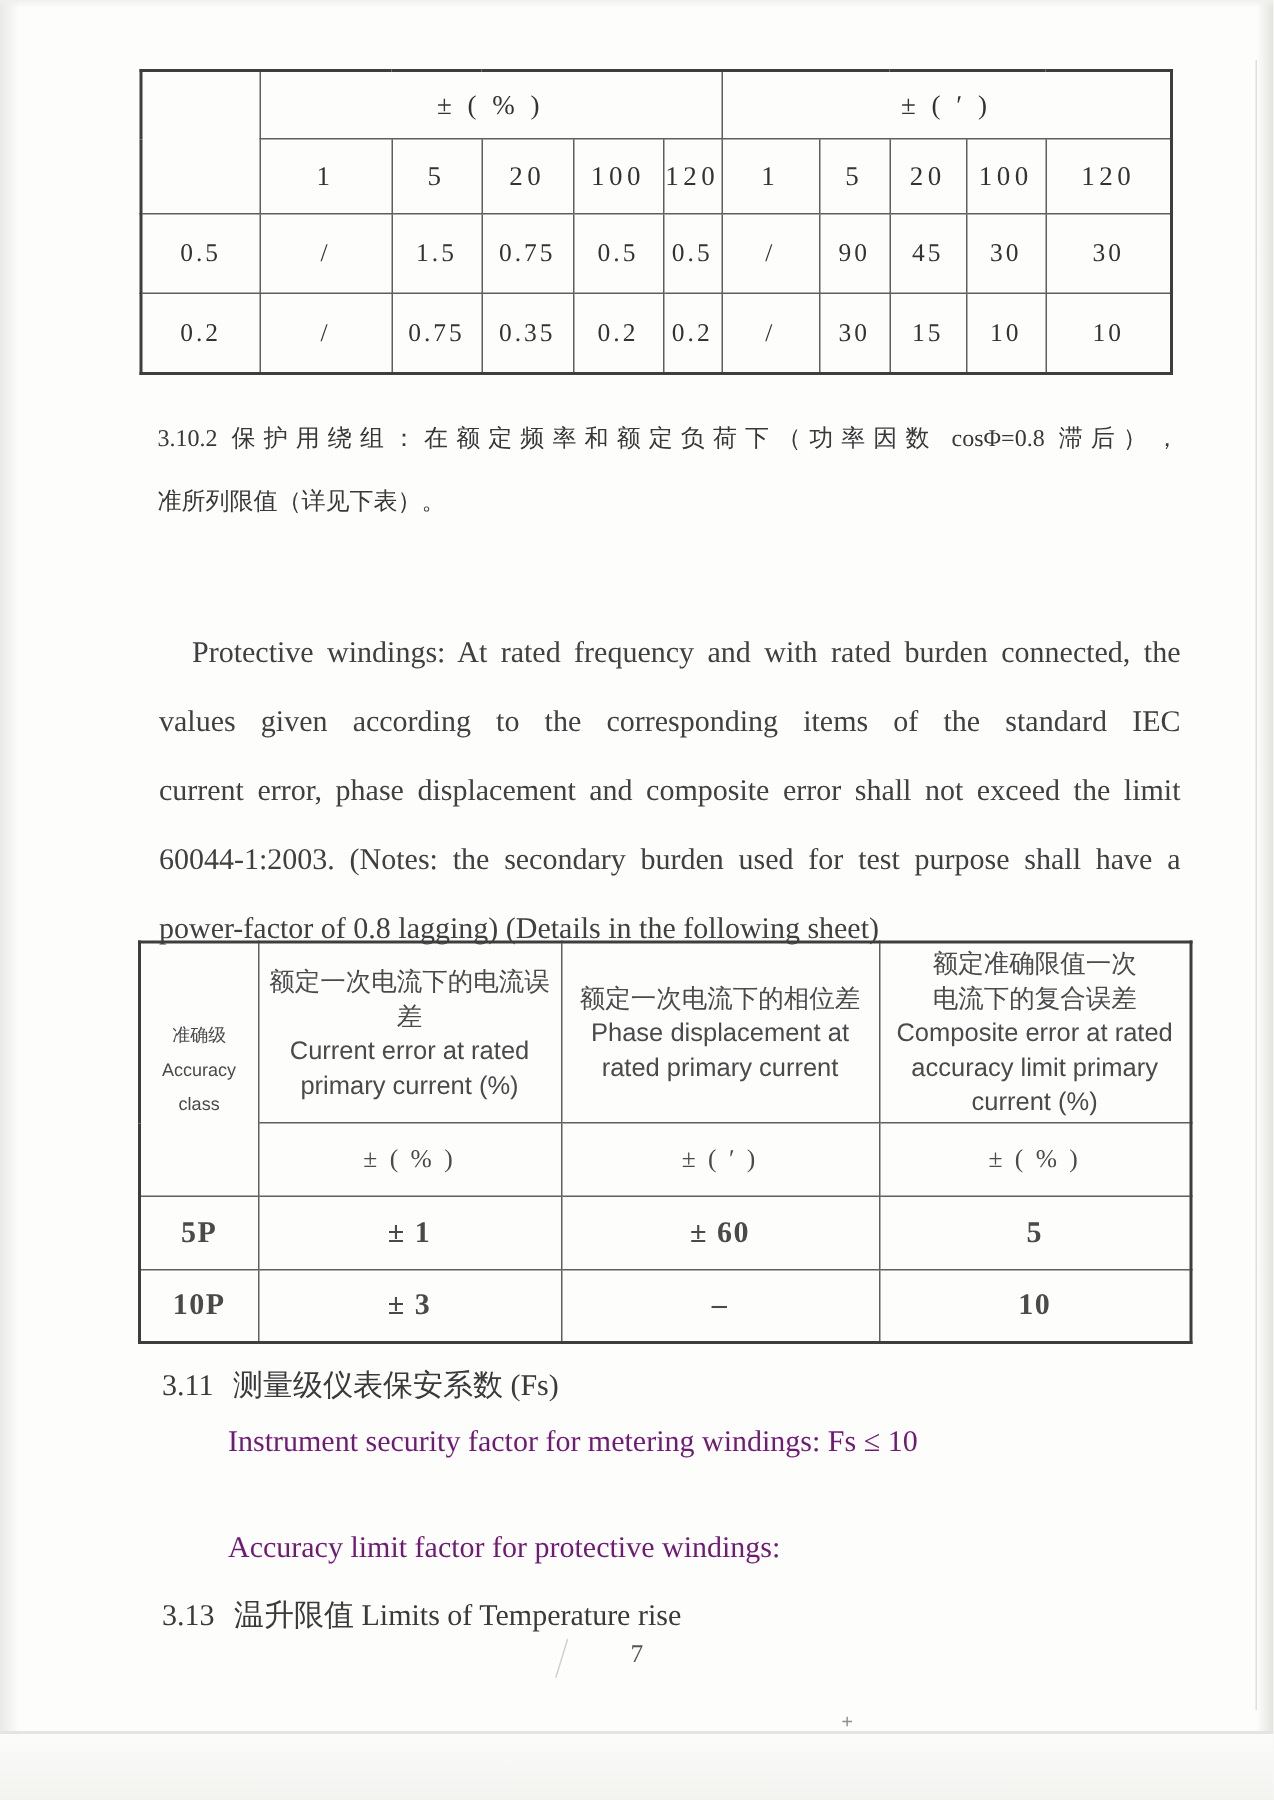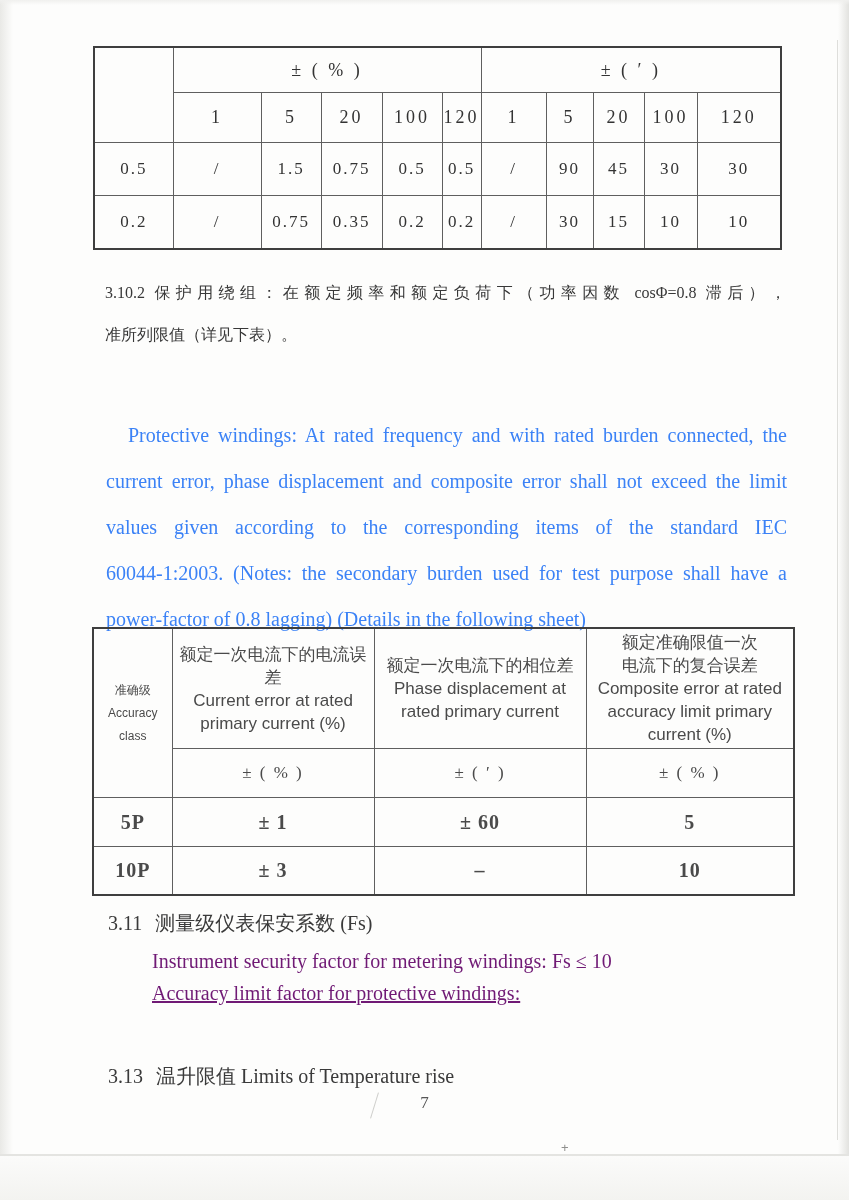--- a/index.html
+++ b/index.html
@@ -49,31 +49,31 @@
   .t2 tr.data td  { font-size: 20px; letter-spacing: 1px; font-weight: bold; }
   .t2 tr.r5p td   { height: 48px; }
   .t2 tr.r10p td  { height: 47px; }
   .t2 .acc-label { font-family: "Liberation Sans", "DejaVu Sans", sans-serif; font-size: 12px; line-height: 23px; }
 
   
   .zh-para { position: absolute; left: 105px; top: 272px; width: 681px; font-size: 16px; color: #383838; }
   .zh-para .ln { height: 42px; line-height: 42px; text-align: justify; text-align-last: justify; }
   .zh-para .ln.last { text-align-last: left; }
 
-  .en-para { position: absolute; left: 106px; top: 412px; width: 681px; font-size: 20px; color: #3b82f6; }
+  .en-para { position: absolute; left: 106px; top: 412px; width: 681px; font-size: 20px; color: #404040; }
   .en-para .ln { height: 46px; line-height: 46px; text-align: justify; text-align-last: justify; }
   .en-para .ln.first { text-indent: 22px; }
   .en-para .ln.last { text-align-last: left; }
 
   
   .sec-heading { position: absolute; left: 108px; font-size: 20px; color: #3a3a3a; white-space: nowrap; }
   .sec-heading .num { margin-right: 13px; }
   .sec-body { position: absolute; left: 152px; font-size: 20px; color: #701a75; white-space: nowrap; }
   .h311 { top: 910px; } .b311 { top: 950px; }
-  .h312 { top: 985px; } .b312 { top: 982px; text-decoration: underline; }
+  .h312 { top: 985px; } .b312 { top: 1021px; }
   .h313 { top: 1063px; }
   .page-num { position: absolute; left: 0; top: 1093px; width: 849px; text-align: center;
               font-size: 17px; color: #555555; }
 </style>
 </head>
 <body>
 
 <div class="page">
 
   <div class="edge-left"></div>
@@ -146,22 +146,22 @@
   </tbody>
     </table>
 
   <div class="zh-para">
     <div class="ln">3.10.2 保护用绕组：在额定频率和额定负荷下（功率因数 cosΦ=0.8 滞后），</div>
     <div class="ln last">准所列限值（详见下表）。</div>
   </div>
 
   <div class="en-para">
     <div class="ln first">Protective windings: At rated frequency and with rated burden connected, the</div>
+    <div class="ln">values given according to the corresponding items of the standard IEC</div>
     <div class="ln">current error, phase displacement and composite error shall not exceed the limit</div>
-    <div class="ln">values given according to the corresponding items of the standard IEC</div>
     <div class="ln">60044-1:2003. (Notes: the secondary burden used for test purpose shall have a</div>
     <div class="ln last">power-factor of 0.8 lagging) (Details in the following sheet)</div>
   </div>
 
   <table class="t2">
     <colgroup>
       <col style="width:79px">
         <col style="width:202px">
         <col style="width:212px">
         <col style="width:208px">

